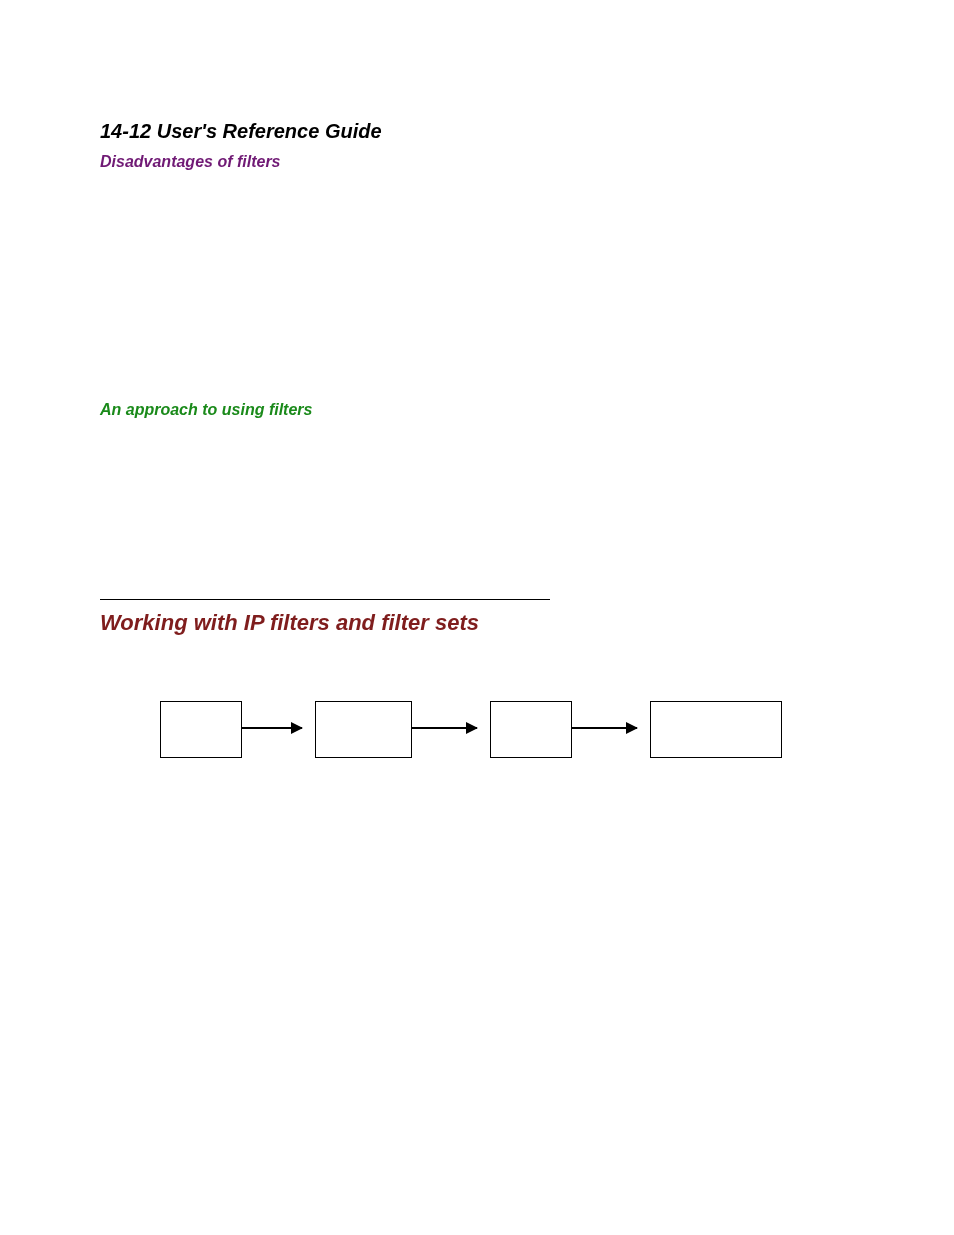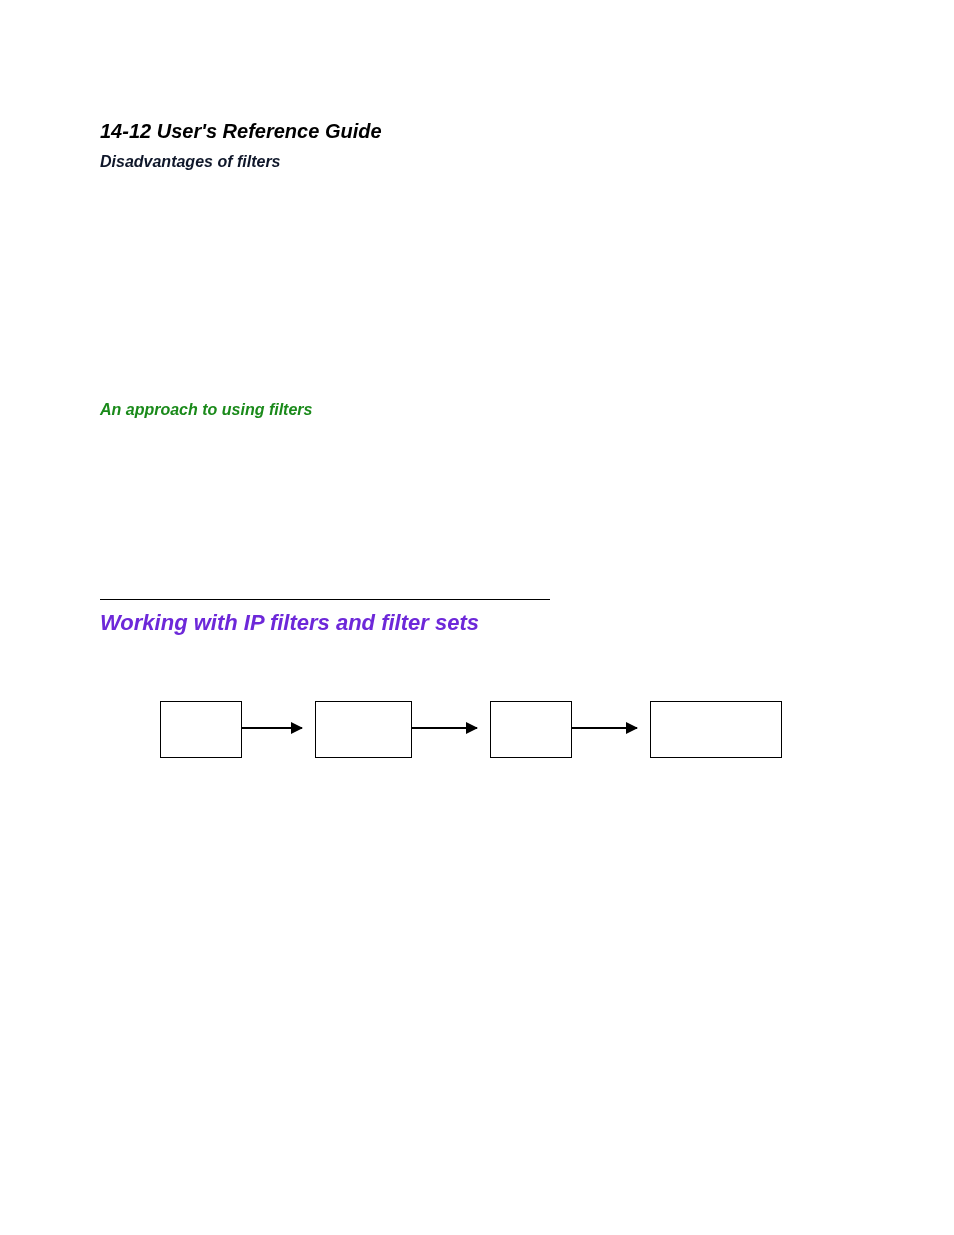--- a/index.html
+++ b/index.html
@@ -18,41 +18,41 @@
     font-size: 20px;
     font-weight: 700;
     font-style: italic;
     color: #000;
     margin-bottom: 10px;
   }
   .green-sub {
     font-size: 16px;
     font-weight: 700;
     font-style: italic;
-    color: #0f172a;
+    color: #701a75;
     margin-bottom: 230px;
   }
   .green-sub2 {
     font-size: 16px;
     font-weight: 700;
     font-style: italic;
     color: #1a8a1a;
     margin-bottom: 180px;
     margin-top: 16px;
   }
   .rule-line {
     border-top: 1.5px solid #000;
     width: 450px;
     margin-bottom: 10px;
   }
   .section-title {
     font-size: 22px;
     font-weight: 700;
     font-style: italic;
-    color: #6d28d9;
+    color: #7f1d1d;
     margin-bottom: 55px;
   }
   .diagram {
     position: relative;
     width: 700px;
     height: 80px;
     margin-left: 60px;
   }
   .box {
     position: absolute;

